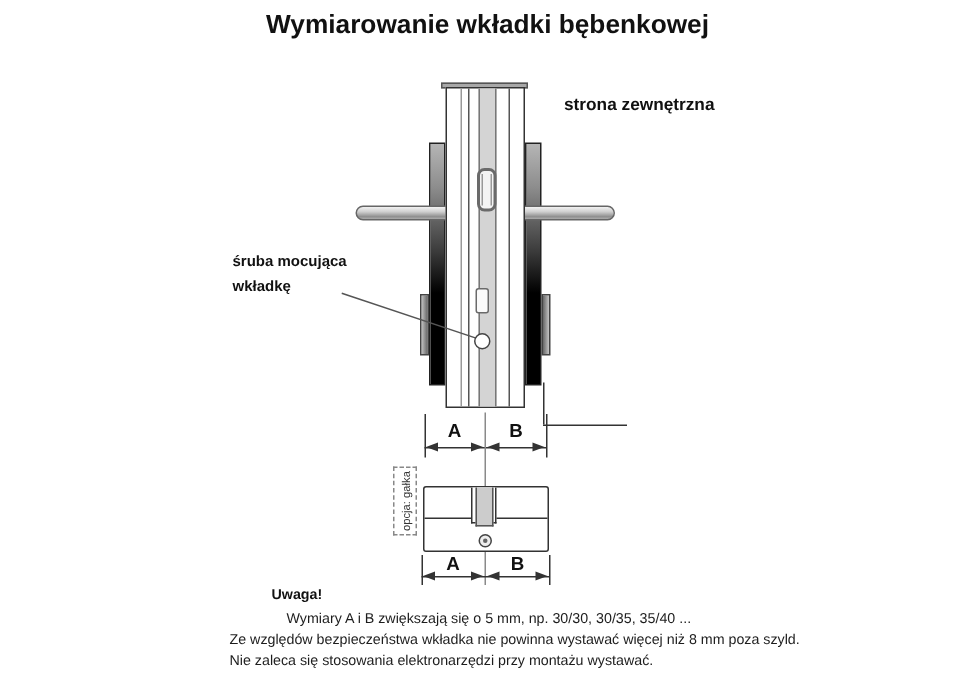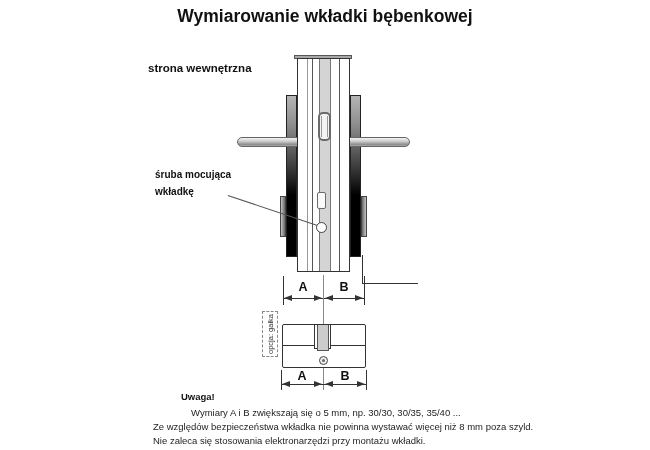--- a/index.html
+++ b/index.html
@@ -78,21 +78,21 @@
     <div class="abs door-strip"></div>
     <div class="abs door-line3"></div>
   </div>
   <div class="abs hub">
     <div class="hub-inner"></div>
   </div>
   <div class="abs lower-rect"></div>
   <div class="abs leader-screw"></div>
   <div class="abs screw-circle"></div>
 
-  <div class="abs side-label" style="left:148px;top:62px;">strona wewnętrzna</div>
+  <div class="abs side-label" style="left:376px;top:64px;">strona zewnętrzna</div>
   <div class="abs screw-label" style="left:155px;top:167px;">śruba mocująca
 wkładkę</div>
   <div class="abs maks-vline"></div>
   <div class="abs maks-hline"></div>
 
   <div class="abs vline" style="left:283px;top:276px;height:29px;"></div>
   <div class="abs vline" style="left:364px;top:276px;height:29px;"></div>
   <div class="abs hline" style="left:283px;top:298px;width:81px;"></div>
   <div class="abs arr arr-l" style="left:284px;top:295px;"></div>
   <div class="abs arr arr-r" style="left:314px;top:295px;"></div>
@@ -121,15 +121,15 @@
   <div class="abs arr arr-l" style="left:282px;top:381px;"></div>
   <div class="abs arr arr-r" style="left:314px;top:381px;"></div>
   <div class="abs arr arr-l" style="left:325px;top:381px;"></div>
   <div class="abs arr arr-r" style="left:357px;top:381px;"></div>
   <div class="abs dim-letter" style="left:281px;top:369px;width:42px;">A</div>
   <div class="abs dim-letter" style="left:324px;top:369px;width:42px;">B</div>
 
   <div class="abs note-head">Uwaga!</div>
   <div class="abs note-line" style="left:153px;top:407px;margin-left:38px;">Wymiary A i B zwiększają się o 5 mm, np. 30/30, 30/35, 35/40 ...</div>
   <div class="abs note-line" style="left:153px;top:421px;">Ze względów bezpieczeństwa wkładka nie powinna wystawać więcej niż 8 mm poza szyld.</div>
-  <div class="abs note-line" style="left:153px;top:435px;">Nie zaleca się stosowania elektronarzędzi przy montażu wkładki.</div>
+  <div class="abs note-line" style="left:153px;top:435px;">Nie zaleca się stosowania elektronarzędzi przy montażu wystawać.</div>
 
 </div>
 
 </body></html>

